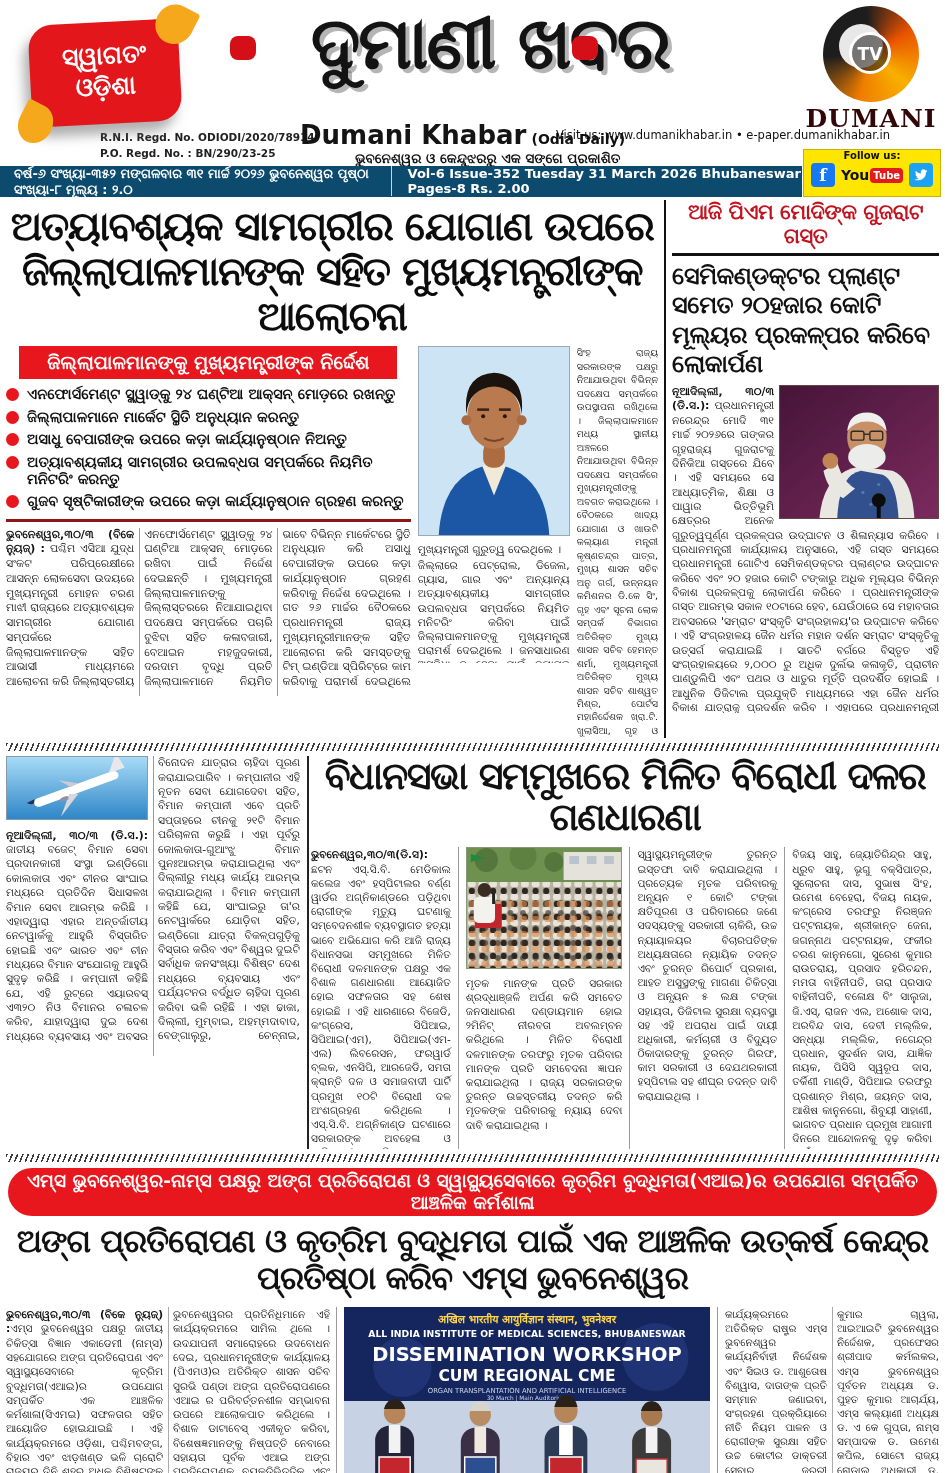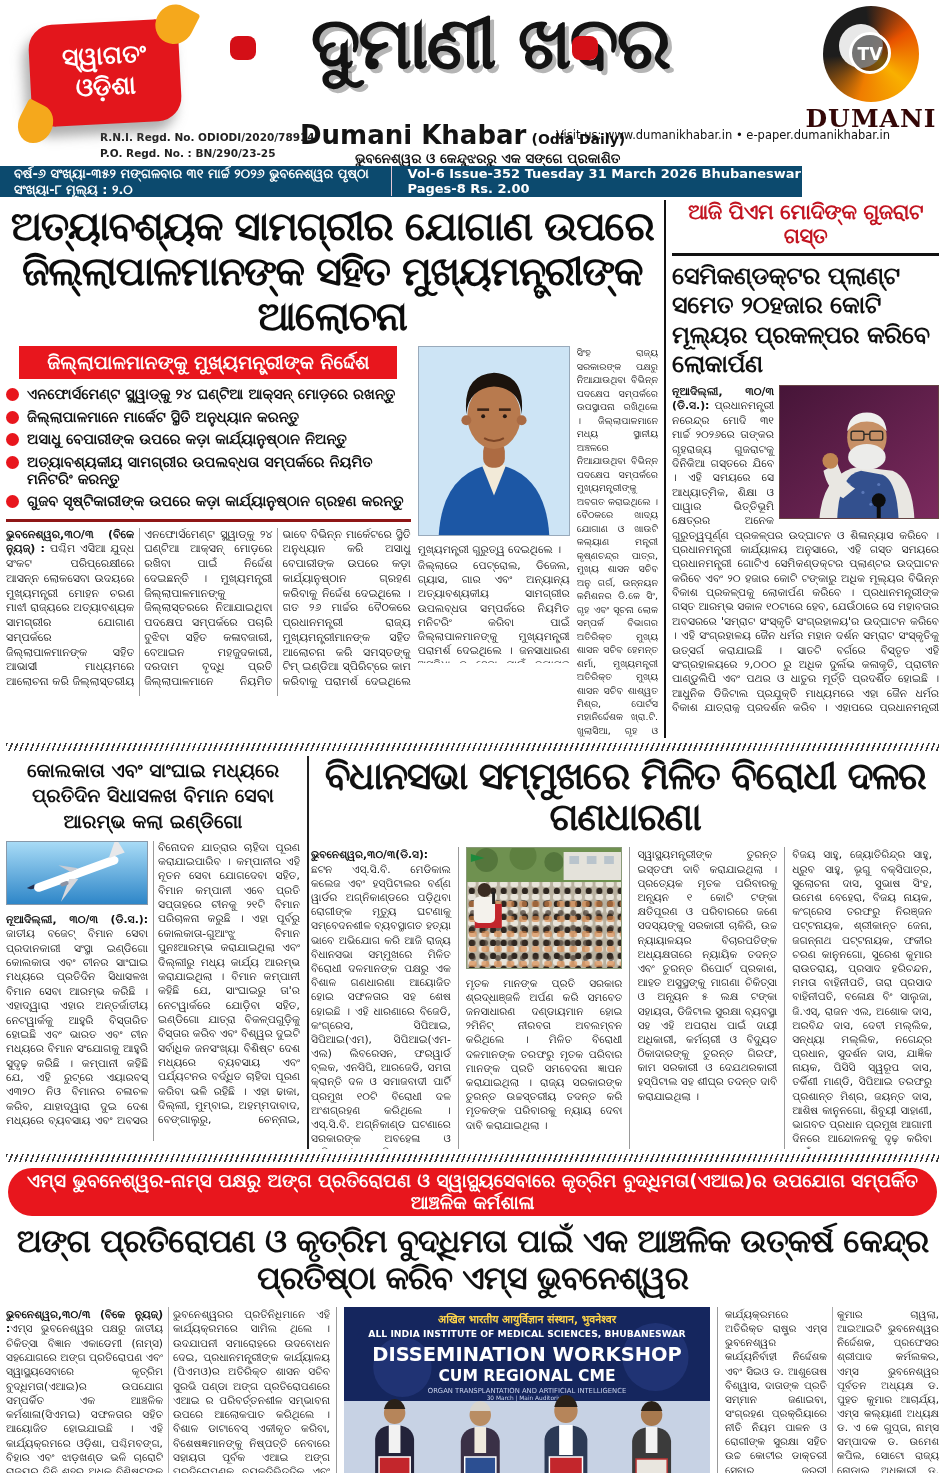--- a/index.html
+++ b/index.html
@@ -152,20 +152,35 @@
     <div class="publine">ଭୁବନେଶ୍ୱର ଓ କେନ୍ଦୁଝରରୁ ଏକ ସଙ୍ଗେ ପ୍ରକାଶିତ</div>
     <div class="tvlogo">
       <div class="tvcircle">
         <span class="tvtext">TV</span>
       </div>
       <div class="tvname">DUMANI</div>
     </div>
     <div class="infobar">
       <div class="infobar-left">ବର୍ଷ-୬ ସଂଖ୍ୟା-୩୫୨ ମଙ୍ଗଳବାର ୩୧ ମାର୍ଚ୍ଚ ୨୦୨୬ ଭୁବନେଶ୍ୱର ପୃଷ୍ଠା ସଂଖ୍ୟା-୮ ମୂଲ୍ୟ : ୨.୦</div>
       <div class="infobar-right">Vol-6 Issue-352 Tuesday 31 March 2026 Bhubaneswar Pages-8 Rs. 2.00</div>
+    </div>
+    <div class="followbox">
+      <div class="follow-label">Follow us:</div>
+      <div class="social-row">
+        <div class="fb">f</div>
+        <div class="yt">
+          <span class="yt-you">You</span>
+          <span class="yt-tube">Tube</span>
+        </div>
+        <div class="tw">
+          <svg viewBox="0 0 24 24">
+              <path fill="#fff" d="M22 5.8c-.7.3-1.5.6-2.3.7.8-.5 1.4-1.3 1.7-2.2-.8.5-1.6.8-2.5 1A3.9 3.9 0 0 0 12 8.9c0 .3 0 .6.1.9-3.2-.2-6.1-1.7-8-4.1-.3.6-.5 1.3-.5 2 0 1.4.7 2.6 1.8 3.3-.7 0-1.3-.2-1.8-.5v.1c0 1.9 1.4 3.5 3.2 3.9-.3.1-.7.1-1 .1-.2 0-.5 0-.7-.1.5 1.6 2 2.7 3.7 2.7A7.9 7.9 0 0 1 2 18.6 11.2 11.2 0 0 0 8.1 20c7.3 0 11.3-6 11.3-11.3v-.5c.8-.6 1.5-1.3 2-2.1z"></path>
+            </svg>
+        </div>
+      </div>
     </div>
   </header>
 
   <div class="content">
 
     <div class="top-row">
       <section class="lead">
         <h1 class="lead-head">
           <span>ଅତ୍ୟାବଶ୍ୟକ ସାମଗ୍ରୀର ଯୋଗାଣ ଉପରେ</span>
           <span>ଜିଲ୍ଲାପାଳମାନଙ୍କ ସହିତ ମୁଖ୍ୟମନ୍ତ୍ରୀଙ୍କ ଆଲୋଚନା</span>
@@ -254,21 +269,20 @@
           </svg>
           <b class="dl">ନୂଆଦିଲ୍ଲୀ, ୩୦/୩ (ଡି.ସ.): </b><span>ପ୍ରଧାନମନ୍ତ୍ରୀ ନରେନ୍ଦ୍ର ମୋଦି ୩୧ ମାର୍ଚ୍ଚ ୨୦୨୬ରେ ତାଙ୍କର ଗୃହରାଜ୍ୟ ଗୁଜରାଟକୁ ଦିନିକିଆ ଗସ୍ତରେ ଯିବେ । ଏହି ସମୟରେ ସେ ଆଧ୍ୟାତ୍ମିକ, ଶିକ୍ଷା ଓ ପାୱାର ଭିତ୍ତିଭୂମି କ୍ଷେତ୍ରର ଅନେକ ଗୁରୁତ୍ୱପୂର୍ଣ୍ଣ ପ୍ରକଳ୍ପର ଉଦ୍‌ଘାଟନ ଓ ଶିଳାନ୍ୟାସ କରିବେ । ପ୍ରଧାନମନ୍ତ୍ରୀ କାର୍ଯ୍ୟାଳୟ ଅନୁସାରେ, ଏହି ଗସ୍ତ ସମୟରେ ପ୍ରଧାନମନ୍ତ୍ରୀ ଗୋଟିଏ ସେମିକଣ୍ଡକ୍ଟର ପ୍ଲାଣ୍ଟର ଉଦ୍‌ଘାଟନ କରିବେ ଏବଂ ୨୦ ହଜାର କୋଟି ଟଙ୍କାରୁ ଅଧିକ ମୂଲ୍ୟର ବିଭିନ୍ନ ବିକାଶ ପ୍ରକଳ୍ପକୁ ଲୋକାର୍ପଣ କରିବେ । ପ୍ରଧାନମନ୍ତ୍ରୀଙ୍କ ଗସ୍ତ ଆରମ୍ଭ ସକାଳ ୧୦ଟାରେ ହେବ, ଯେଉଁଠାରେ ସେ ମହାବତାର ଅବସରରେ 'ସମ୍ରାଟ ସଂସ୍କୃତି ସଂଗ୍ରହାଳୟ'ର ଉଦ୍‌ଘାଟନ କରିବେ । ଏହି ସଂଗ୍ରହାଳୟ ଜୈନ ଧର୍ମର ମହାନ ଦର୍ଶନ ସମ୍ରାଟ ସଂସ୍କୃତିକୁ ଉତ୍ସର୍ଗ କରାଯାଇଛି । ସାତଟି ବର୍ଗରେ ବିସ୍ତୃତ ଏହି ସଂଗ୍ରହାଳୟରେ ୨,୦୦୦ ରୁ ଅଧିକ ଦୁର୍ଲଭ କଳାକୃତି, ପ୍ରାଚୀନ ପାଣ୍ଡୁଲିପି ଏବଂ ପଥର ଓ ଧାତୁର ମୂର୍ତ୍ତି ପ୍ରଦର୍ଶିତ ହୋଇଛି । ଆଧୁନିକ ଡିଜିଟାଲ ପ୍ରଯୁକ୍ତି ମାଧ୍ୟମରେ ଏହା ଜୈନ ଧର୍ମର ବିକାଶ ଯାତ୍ରାକୁ ପ୍ରଦର୍ଶନ କରିବ । ଏହାପରେ ପ୍ରଧାନମନ୍ତ୍ରୀ ଦ୍ୱିପ୍ରହର ୧୨:୪୫ରେ ସାଣନ୍ଦ ଜିଆଇଡିସି ପହଞ୍ଚିବେ, ଯେଉଁଠାରେ ସେ କେୟେନ୍ସ ସେମିକନ୍ ପ୍ଲାଣ୍ଟର ଉଦ୍‌ଘାଟନ କରିବେ । ମାଇକ୍ରୋନ ଟେକ୍ନୋଲୋଜି ପରେ ଏହା ଭାରତରେ ବାଣିଜ୍ୟିକ ଉତ୍ପାଦନ ଆରମ୍ଭ କରୁଥିବା ଦ୍ୱିତୀୟ ସେମିକଣ୍ଡକ୍ଟର ୟୁନିଟ୍ ହେବ । ଏଠାରେ ଉନ୍ନତ ଇଣ୍ଟେଗ୍ରେଟେଡ୍ ପ୍ୟାକେଜ ମଡ୍ୟୁଲ ତିଆରି ହେବ, ଯାହା ଅଟୋମୋଟିଭ୍ ଏବଂ ଶିଳ୍ପ କ୍ଷେତ୍ରରେ ବ୍ୟବହୃତ ହୁଏ । ଏହାର ଉତ୍ପାଦନ କ୍ଷମତା ପ୍ରତିଦିନ ୬.୩୩ ମିଲିୟନ ୟୁନିଟ୍ ପର୍ଯ୍ୟନ୍ତ ରହିବ ।</span>
         </div>
       </section>
     </div>
 
     <div class="hatch"></div>
 
     <div class="mid-row">
       <section class="indigo">
-        <h2 class="indigo-head">କୋଲକାତା ଏବଂ ସାଂଘାଇ ମଧ୍ୟରେ ପ୍ରତିଦିନ ସିଧାସଳଖ ବିମାନ ସେବା ଆରମ୍ଭ କଲା ଇଣ୍ଡିଗୋ</h2>
         <div class="indigo-body jt">
           <svg class="plane-photo" viewBox="0 0 130 64" preserveAspectRatio="none">
             <defs>
                 <linearGradient id="sky" x1="0" y1="0" x2="0" y2="1">
                   <stop offset="0" stop-color="#a8dbf6"></stop>
                   <stop offset="1" stop-color="#2e86c8"></stop>
                 </linearGradient>
               </defs>
             <rect width="130" height="64" fill="url(#sky)"></rect>
             <g transform="rotate(-22 65 32)">

